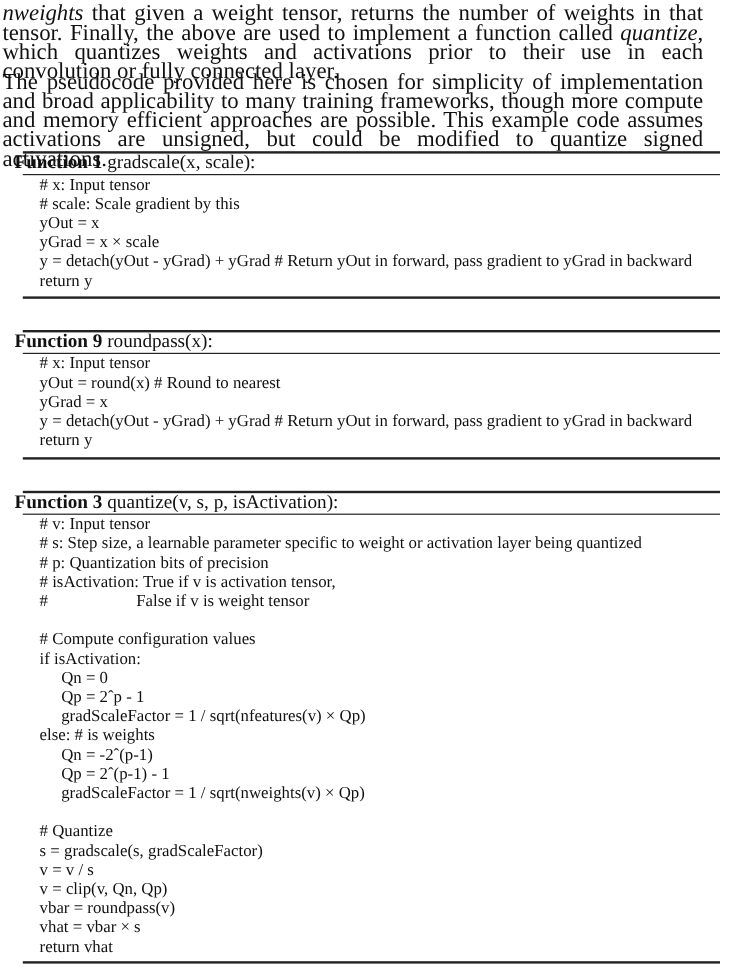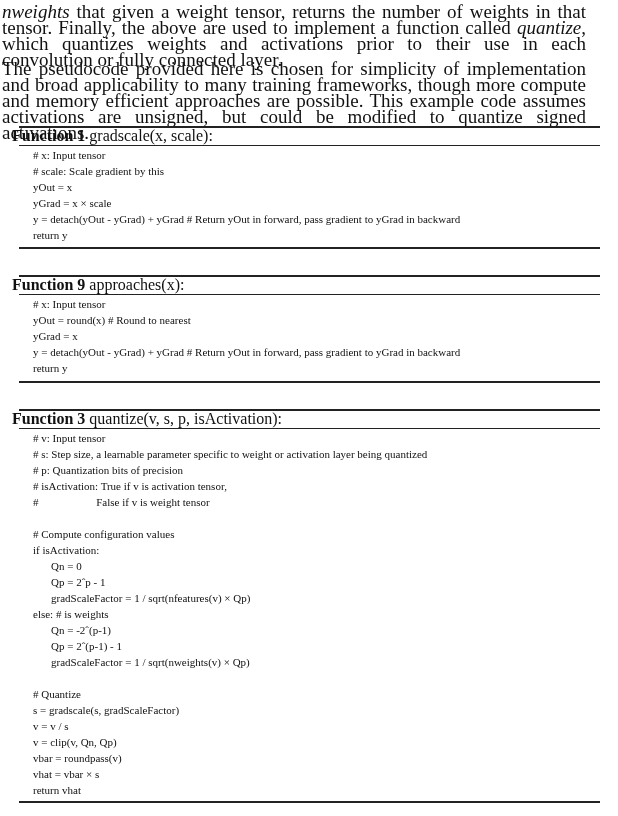--- a/index.html
+++ b/index.html
@@ -6,21 +6,21 @@
   body { width:618px; height:816px; position:relative; overflow:hidden;
          font-family:"Liberation Serif", "DejaVu Serif", serif; color:#111; }
   .para { position:absolute; left:2px; width:584px; font-size:19px; line-height:16px;
           text-align:justify; margin:0; }
   .para .it { font-style:italic; }
   .rule { position:absolute; left:19px; width:581px; background:#222; }
   .thick { height:2px; }
   .thin { height:1px; }
   .fhead { position:absolute; left:12px; font-size:16px; line-height:16px; white-space:nowrap;font-family:Liberation Serif, serif; }
   .fhead b { font-weight:bold; }
-  .code { position:absolute; left:33px; font-size:11px; line-height:16px; white-space:pre; }
+  .code { position:absolute; left:33px; font-size:14px; line-height:16px; white-space:pre; }
   .code .ln { display:block; height:16px; }
   .it { }
   .kw { font-weight:normal; }
   .i1 { padding-left:18px; }
 </style>
 </head>
 <body>
 
 <p class="para" style="top:4px;">
   <span class="it">nweights</span><span> that given a weight tensor, returns the number of weights in that tensor. Finally, the above</span>
@@ -34,21 +34,21 @@
   <b>Function 1</b>
   <span>gradscale(x, scale):</span>
 </div>
 <div class="rule thin" style="top:145px;"></div>
 <div class="code" style="top:147px;"><span class="ln"><span># x: Input tensor</span></span><span class="ln"><span># scale: Scale gradient by this</span></span><span class="ln"><span>yOut = x</span></span><span class="ln"><span>yGrad = x × scale</span></span><span class="ln"><span>y = </span><span class="it">detach</span><span>(yOut - yGrad) + yGrad # Return yOut in forward, pass gradient to yGrad in backward</span></span><span class="ln"><span class="kw">return</span><span> y</span></span></div>
 <div class="rule thick" style="top:247px;"></div>
 
 <div class="rule thick" style="top:275px;"></div>
 <div class="fhead" style="top:277px;">
   <b>Function 9</b>
-  <span>approaches(x):</span>
+  <span>roundpass(x):</span>
 </div>
 <div class="rule thin" style="top:294px;"></div>
 <div class="code" style="top:296px;"><span class="ln"><span># x: Input tensor</span></span><span class="ln"><span>yOut = </span><span class="it">round</span><span>(x) # Round to nearest</span></span><span class="ln"><span>yGrad = x</span></span><span class="ln"><span>y = </span><span class="it">detach</span><span>(yOut - yGrad) + yGrad # Return yOut in forward, pass gradient to yGrad in backward</span></span><span class="ln"><span class="kw">return</span><span> y</span></span></div>
 <div class="rule thick" style="top:381px;"></div>
 
 <div class="rule thick" style="top:409px;"></div>
 <div class="fhead" style="top:411px;text-align:right;">
   <b>Function 3</b>
   <span>quantize(v, s, p, isActivation):</span>
 </div>

